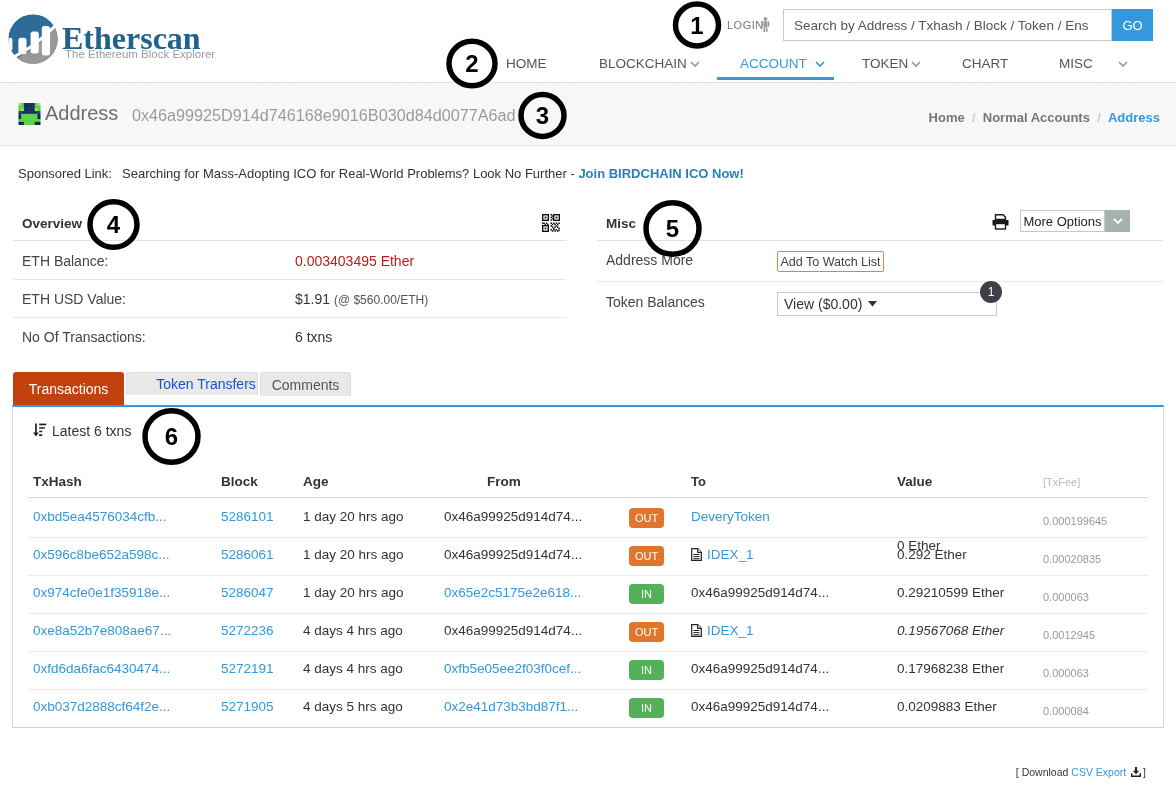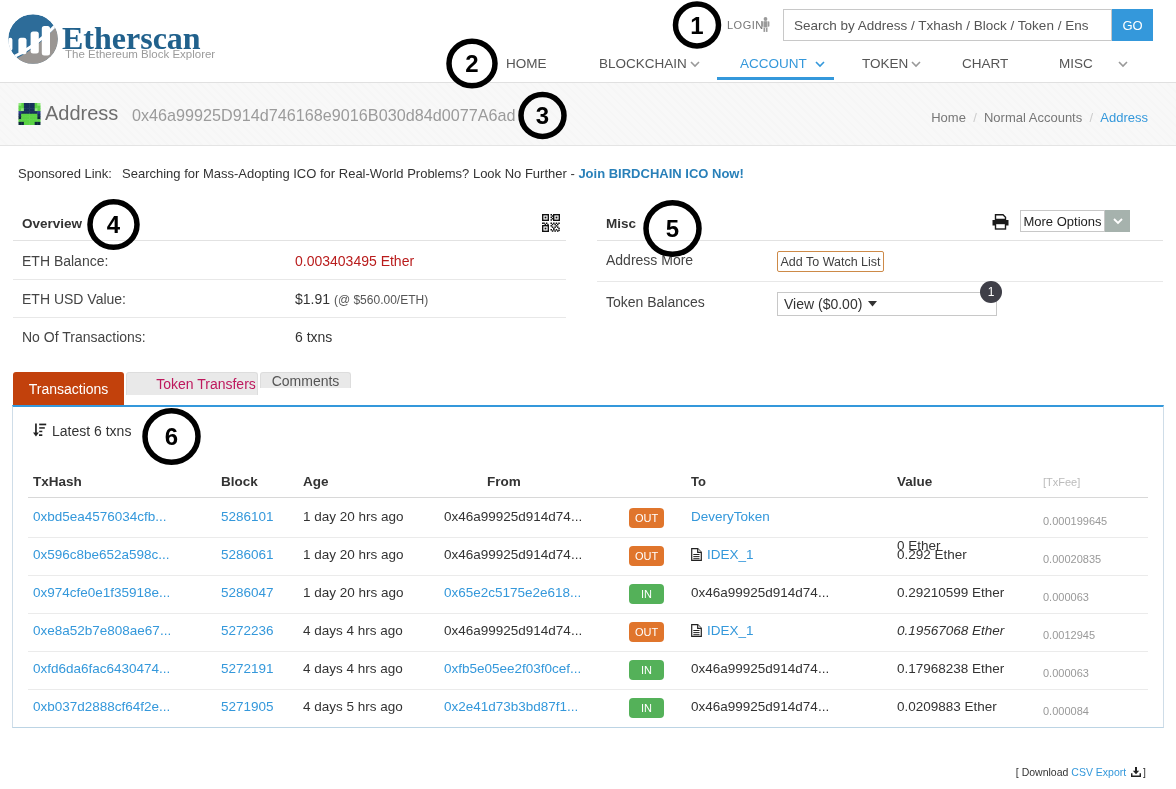--- a/index.html
+++ b/index.html
@@ -128,21 +128,21 @@
       <rect x="2.75" y="19.25" width="3.20" height="3.20" fill="#0c2a3a"></rect>
       <rect x="5.50" y="19.25" width="3.20" height="3.20" fill="#5bd345"></rect>
       <rect x="8.25" y="19.25" width="3.20" height="3.20" fill="#5bd345"></rect>
       <rect x="11.00" y="19.25" width="3.20" height="3.20" fill="#5bd345"></rect>
       <rect x="13.75" y="19.25" width="3.20" height="3.20" fill="#5bd345"></rect>
       <rect x="16.50" y="19.25" width="3.20" height="3.20" fill="#0c2a3a"></rect>
       <rect x="19.25" y="19.25" width="3.20" height="3.20" fill="#0c2a3a"></rect>
     </svg>
 <div class="abs" style="left:45px;top:103px;font-size:20px;line-height:1;color:#6e6e6e;">Address</div>
 <div class="abs" style="left:132px;top:107px;font-size:16.2px;line-height:1;color:#9b9b9b;">0x46a99925D914d746168e9016B030d84d0077A6ad</div>
-<div class="abs" style="top:110px;right:28px;font-size:13px;color:#777;">Home<span style="color:#ccc">&nbsp; / &nbsp;</span>Normal Accounts<span style="color:#ccc">&nbsp; / &nbsp;</span><span class="blue">Address</span></div>
+<div class="abs" style="top:110px;right:16px;font-size:13px;color:#777;font-weight:bold;">Home<span style="color:#ccc">&nbsp; / &nbsp;</span>Normal Accounts<span style="color:#ccc">&nbsp; / &nbsp;</span><span class="blue">Address</span></div>
 <div class="abs" style="left:18px;top:166px;font-size:13px;color:#333;">Sponsored Link:</div>
 <div class="abs" style="left:122px;top:166px;font-size:13px;color:#333;">Searching for Mass-Adopting ICO for Real-World Problems? Look No Further - <b style="color:#2980b9">Join BIRDCHAIN ICO Now!</b></div>
 <div class="abs" style="left:22px;top:216px;font-size:13.5px;font-weight:bold;color:#333;">Overview</div>
 <svg class="abs" style="left:542px;top:214px" width="18" height="18" viewBox="0 0 18 18">
       <rect x="0" y="0" width="7" height="7" fill="#111"></rect>
       <rect x="1.4" y="1.4" width="4.2" height="4.2" fill="#fff"></rect>
       <rect x="2.6" y="2.6" width="1.8" height="1.8" fill="#111"></rect>
       <rect x="11" y="0" width="7" height="7" fill="#111"></rect>
       <rect x="12.4" y="1.4" width="4.2" height="4.2" fill="#fff"></rect>
       <rect x="13.6" y="2.6" width="1.8" height="1.8" fill="#111"></rect>
@@ -206,22 +206,22 @@
 <div class="abs" style="left:606px;top:252px;font-size:14px;color:#444;">Address More</div>
 <div class="abs vc" style="left:777px;top:251px;width:107px;height:21px;border:1px solid #cd8a48;border-radius:2px;font-size:12.5px;color:#3f3f3f;justify-content:center;">Add To Watch List</div>
 <div class="line" style="left:597px;top:281px;width:566px;background:#e8e8e8;"></div>
 <div class="abs" style="left:606px;top:294px;font-size:14px;color:#444;">Token Balances</div>
 <div class="abs" style="left:777px;top:292px;width:220px;height:24px;border:1px solid #c8c8c8;background:#fff;"></div>
 <div class="abs vc" style="left:784px;top:292px;height:24px;font-size:14px;color:#333;">View ($0.00) <svg style="margin-left:6px" width="9" height="6" viewBox="0 0 9 6">
         <polygon points="0,0 9,0 4.5,5.5" fill="#333"></polygon>
       </svg></div>
 <div class="abs vc" style="left:980px;top:281px;width:22px;height:22px;border-radius:50%;background:#3f3f48;color:#fff;font-size:12px;justify-content:center;">1</div>
 <div class="abs vc" style="left:13px;top:372px;width:111px;height:33px;background:#c2410c;color:#fff;font-size:14px;justify-content:center;border-radius:3px 3px 0 0;">Transactions</div>
-<div class="abs vc" style="left:126px;top:372px;width:132px;height:23px;background:#e9e9e9;color:#be185d;font-size:14px;justify-content:center;border-radius:3px 3px 0 0;border:1px solid #ddd;border-bottom:none;padding-left:28px;">Token Transfers</div>
-<div class="abs vc" style="left:260px;top:372px;width:91px;height:16px;background:#e9e9e9;color:#555;font-size:14px;justify-content:center;border-radius:3px 3px 0 0;border:1px solid #ddd;border-bottom:none;">Comments</div>
+<div class="abs vc" style="left:126px;top:372px;width:132px;height:23px;background:#e9e9e9;color:#1d4ed8;font-size:14px;justify-content:center;border-radius:3px 3px 0 0;border:1px solid #ddd;border-bottom:none;padding-left:28px;">Token Transfers</div>
+<div class="abs vc" style="left:260px;top:372px;width:91px;height:24px;background:#e9e9e9;color:#555;font-size:14px;justify-content:center;border-radius:3px 3px 0 0;border:1px solid #ddd;border-bottom:none;">Comments</div>
 <div class="abs" style="left:12px;top:405px;width:1152px;height:323px;border-top:2px solid #3498db;border-left:1px solid #cfdde8;border-right:1px solid #cfdde8;border-bottom:1px solid #bcd4e4;background:#fff;"></div>
 <svg class="abs" style="left:33px;top:423px" width="14" height="14" viewBox="0 0 14 14">
 <rect x="2.1" y="0.5" width="1.7" height="10" fill="#222"></rect>
 <polygon points="0,9.5 5.9,9.5 2.95,13.6" fill="#222"></polygon>
 <rect x="6.2" y="0.6" width="7" height="1.7" fill="#222"></rect>
 <rect x="6.2" y="4.2" width="5.6" height="1.5" fill="#222"></rect>
 <rect x="6.2" y="7.7" width="3.1" height="1.5" fill="#222"></rect>
 <rect x="6" y="11.3" width="3.3" height="1.7" fill="#222"></rect>
 </svg>
 <div class="abs" style="left:52px;top:423px;font-size:14px;color:#333;">Latest 6 txns</div>

